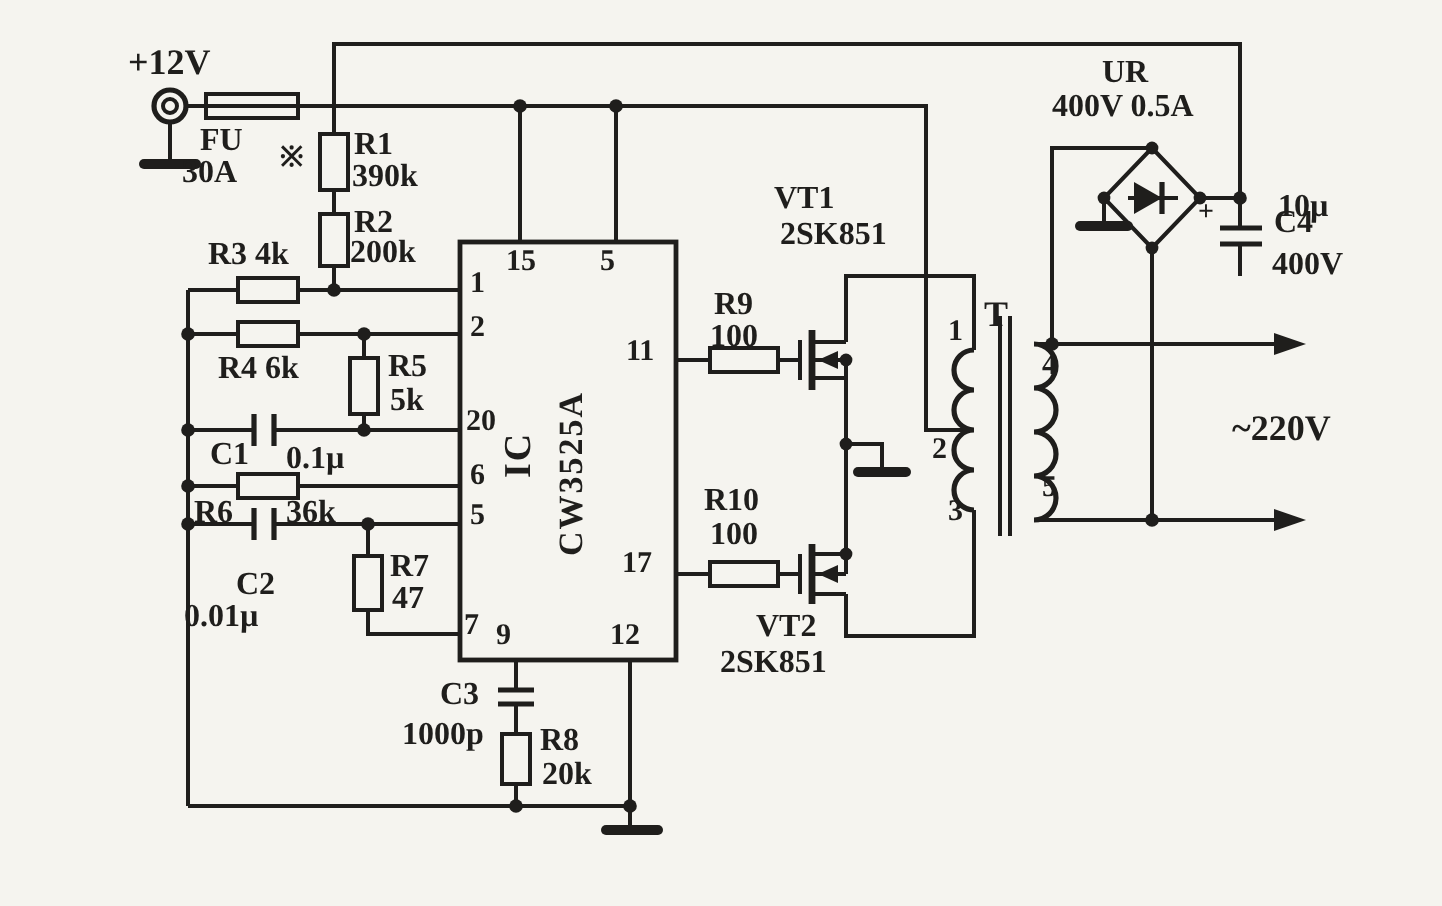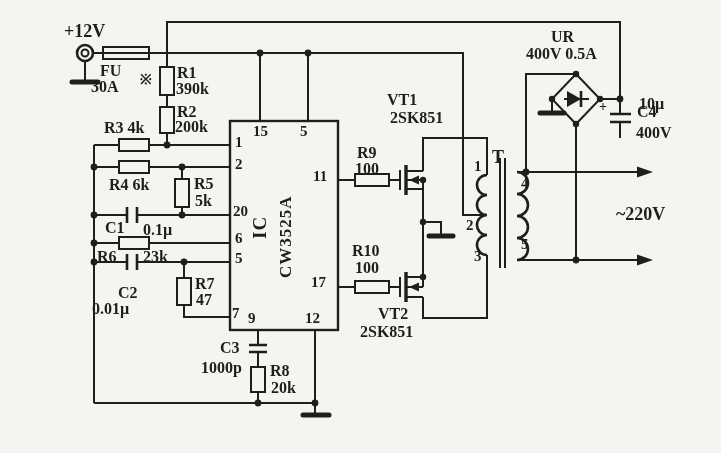--- a/index.html
+++ b/index.html
@@ -215,21 +215,21 @@
   <div class="lbl" style="left:177px;top:104px">R2</div>
   <div class="lbl" style="left:175px;top:119px">200k</div>
   <div class="lbl" style="left:104px;top:120px">R3 4k</div>
   <div class="lbl" style="left:109px;top:177px">R4 6k</div>
   <div class="lbl" style="left:194px;top:176px">R5</div>
   <div class="lbl" style="left:195px;top:193px">5k</div>
 
   <div class="lbl" style="left:105px;top:220px">C1</div>
   <div class="lbl" style="left:143px;top:222px">0.1µ</div>
   <div class="lbl" style="left:97px;top:249px">R6</div>
-  <div class="lbl" style="left:143px;top:249px">23k</div>
+  <div class="lbl" style="left:143px;top:249px">36k</div>
   <div class="lbl" style="left:118px;top:285px">C2</div>
   <div class="lbl" style="left:92px;top:301px">0.01µ</div>
   <div class="lbl" style="left:195px;top:276px">R7</div>
   <div class="lbl" style="left:196px;top:292px">47</div>
 
   <div class="lbl" style="left:220px;top:340px">C3</div>
   <div class="lbl" style="left:201px;top:360px">1000p</div>
   <div class="lbl" style="left:270px;top:363px">R8</div>
   <div class="lbl" style="left:271px;top:380px">20k</div>
 

